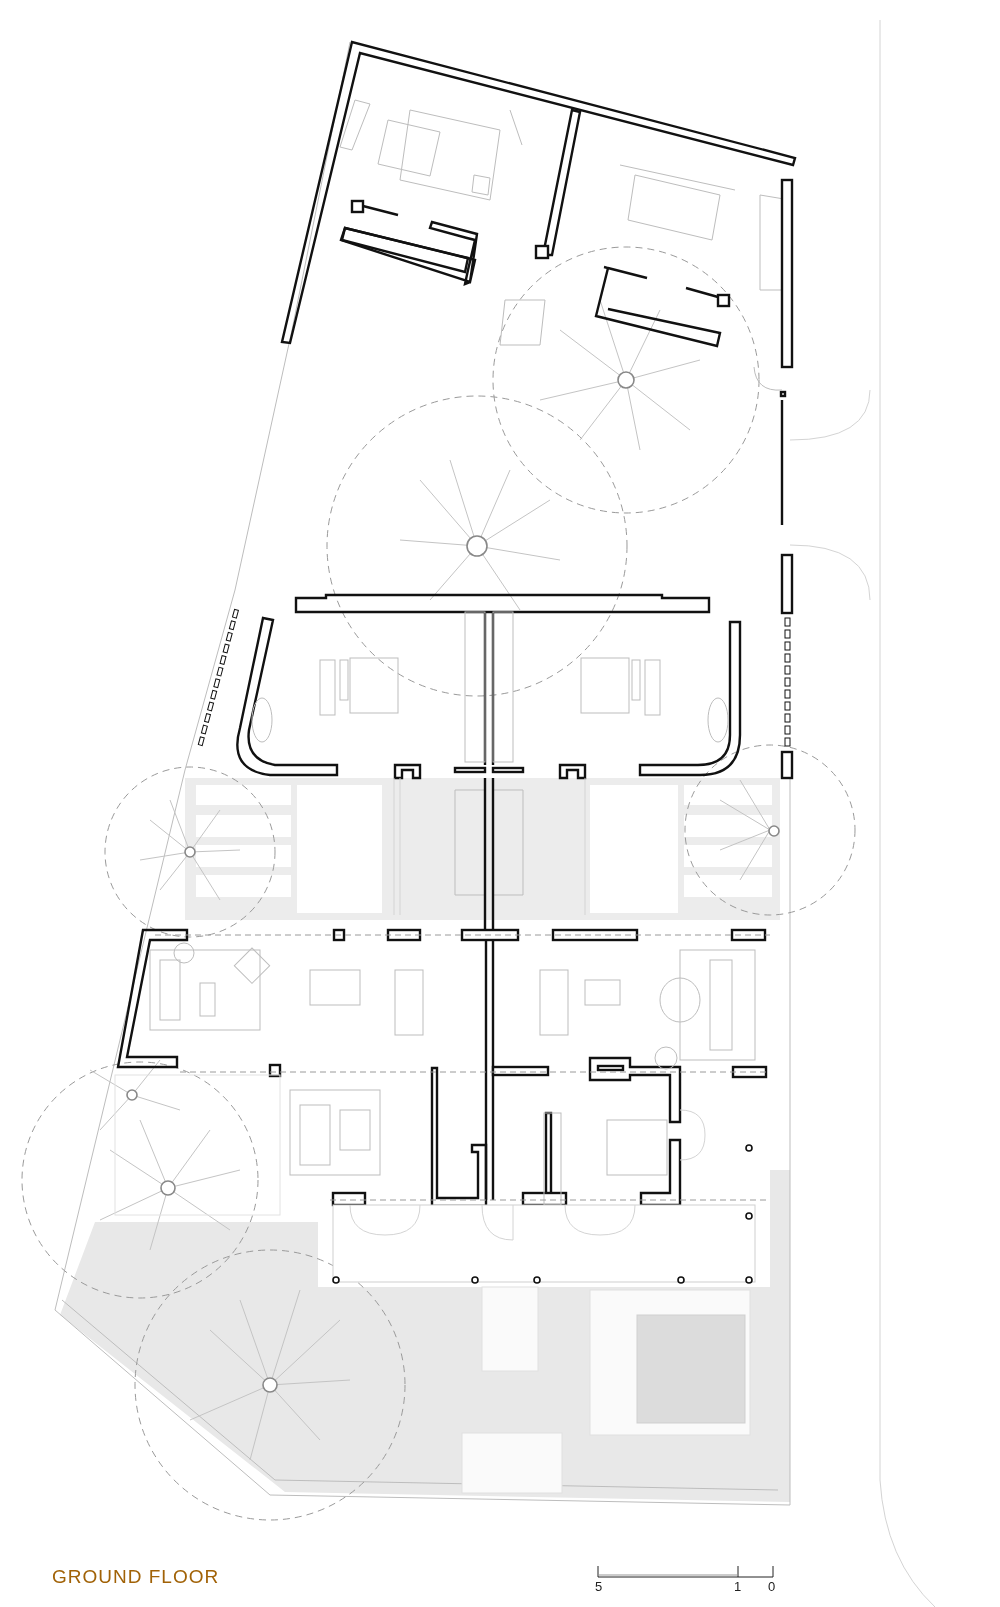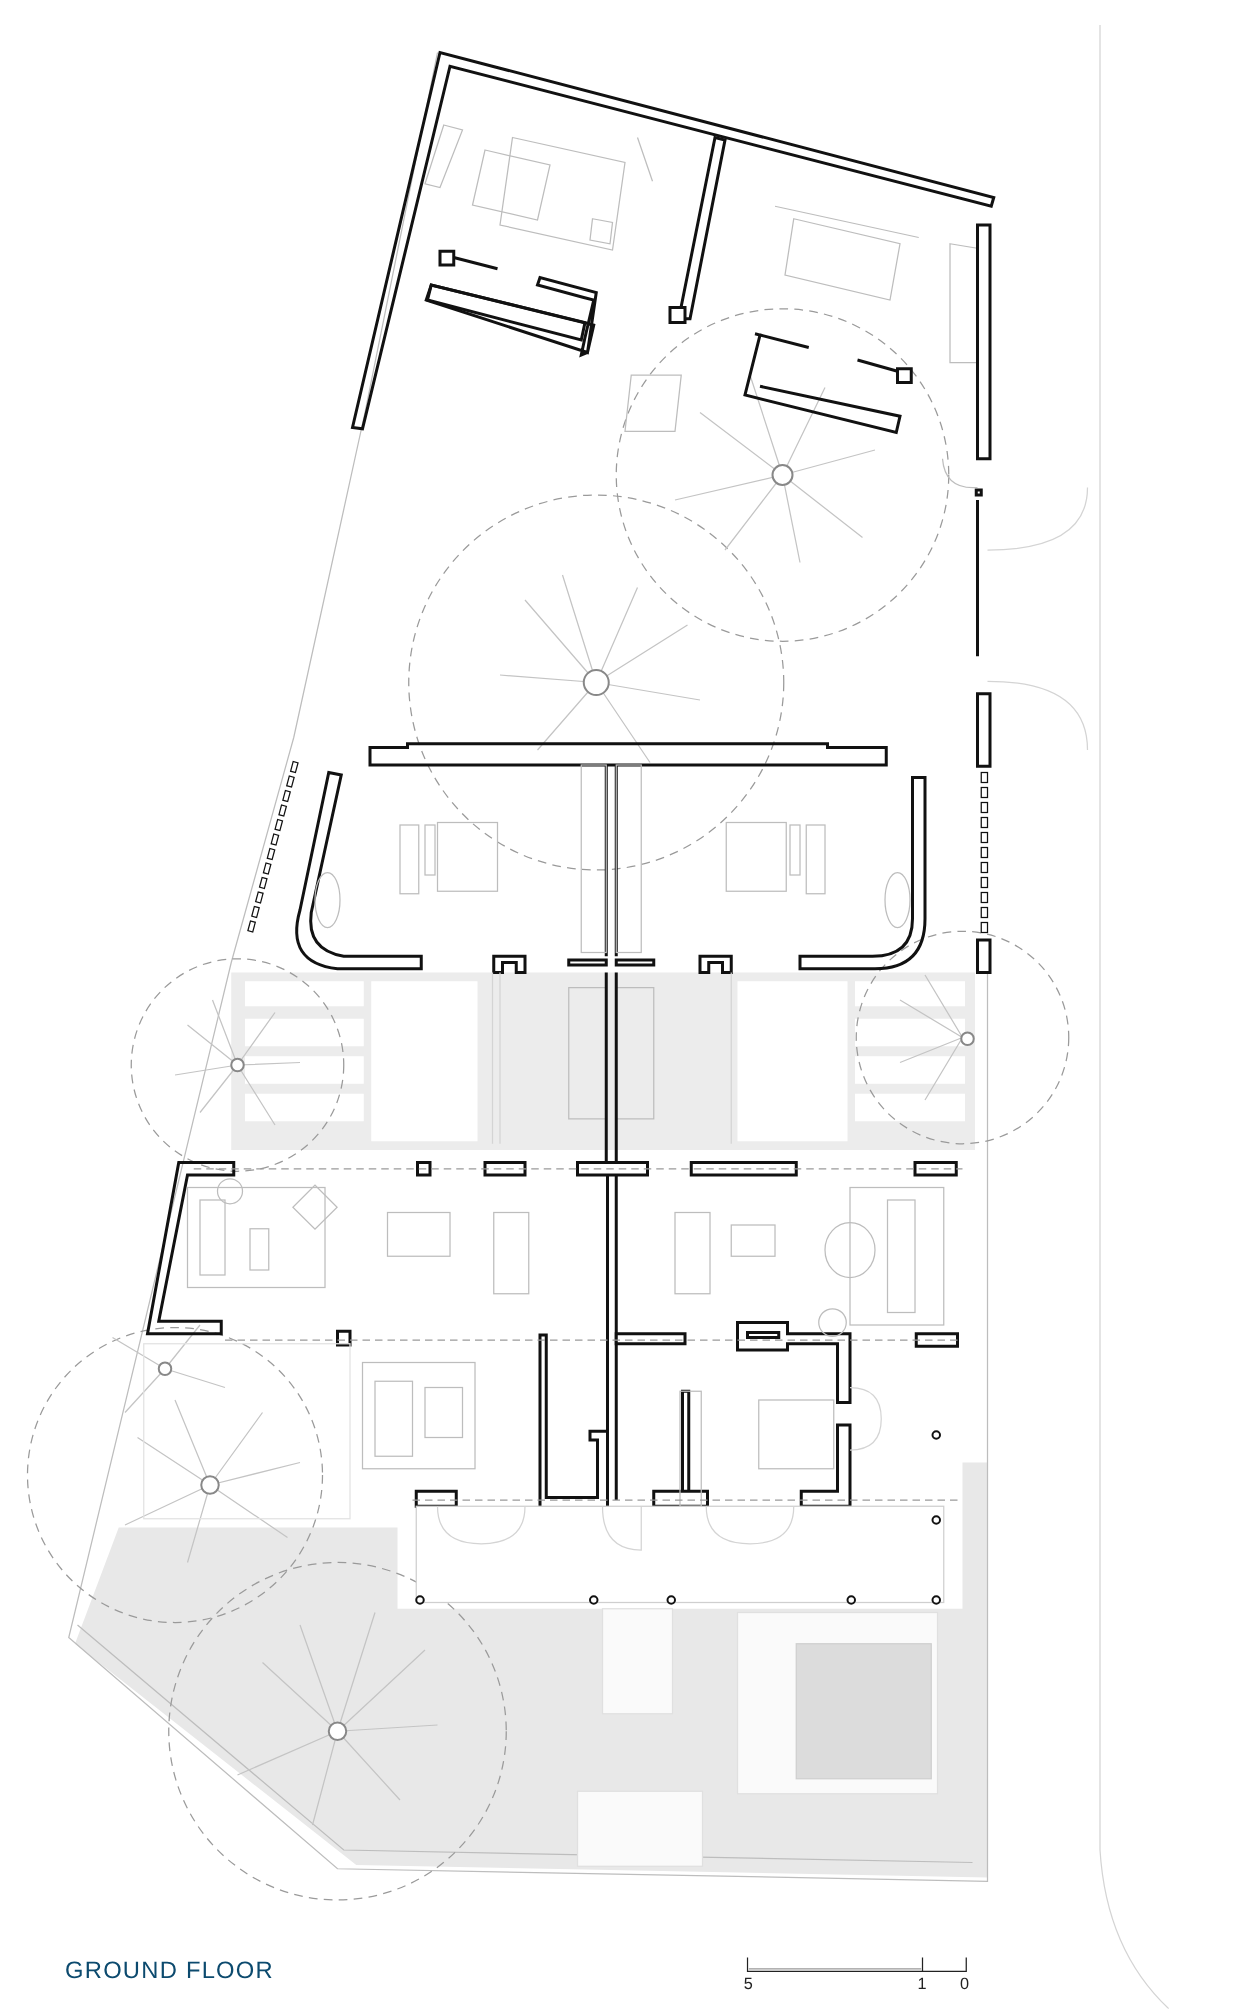--- a/index.html
+++ b/index.html
@@ -10,21 +10,21 @@
   .thin { fill:none; stroke:#bdbdbd; stroke-width:1; }
   .light { fill:none; stroke:#d4d4d4; stroke-width:1; }
   .dash { fill:none; stroke:#9a9a9a; stroke-width:1; stroke-dasharray:6 4; }
   .canopy { fill:none; stroke:#9a9a9a; stroke-width:1; stroke-dasharray:7 5; }
   .trunk { fill:#fff; stroke:#888; stroke-width:1.6; }
   .branch { stroke:#c4c4c4; stroke-width:1; fill:none; }
   .ground { fill:#e8e8e8; stroke:none; }
   .paving { fill:#ececec; }
   .pool { fill:#dcdcdc; stroke:#cfcfcf; stroke-width:1; }
   .col { fill:#fff; stroke:#111; stroke-width:1.6; }
-  #title { position:absolute; left:52px; top:1566px; font-size:19px; letter-spacing:1px; color:#0c4a6e; font-family:"Liberation Sans", sans-serif; }
+  #title { position:absolute; left:52px; top:1566px; font-size:19px; letter-spacing:1px; color:#a16207; font-family:"Liberation Sans", sans-serif; }
   #scalebar { position:absolute; left:597px; top:1565px; width:180px; height:40px; }
   .scale-label { position:absolute; top:14px; font-size:13px; color:#222; }
 </style>
 </head>
 <body>
 
 <svg id="plan" viewBox="0 0 1000 1607" xmlns="http://www.w3.org/2000/svg">
 
   <path class="light" d="M880 20 L880 1480 Q885 1560 935 1607"></path>
   <path class="light" d="M790 440 Q870 440 870 390"></path>

